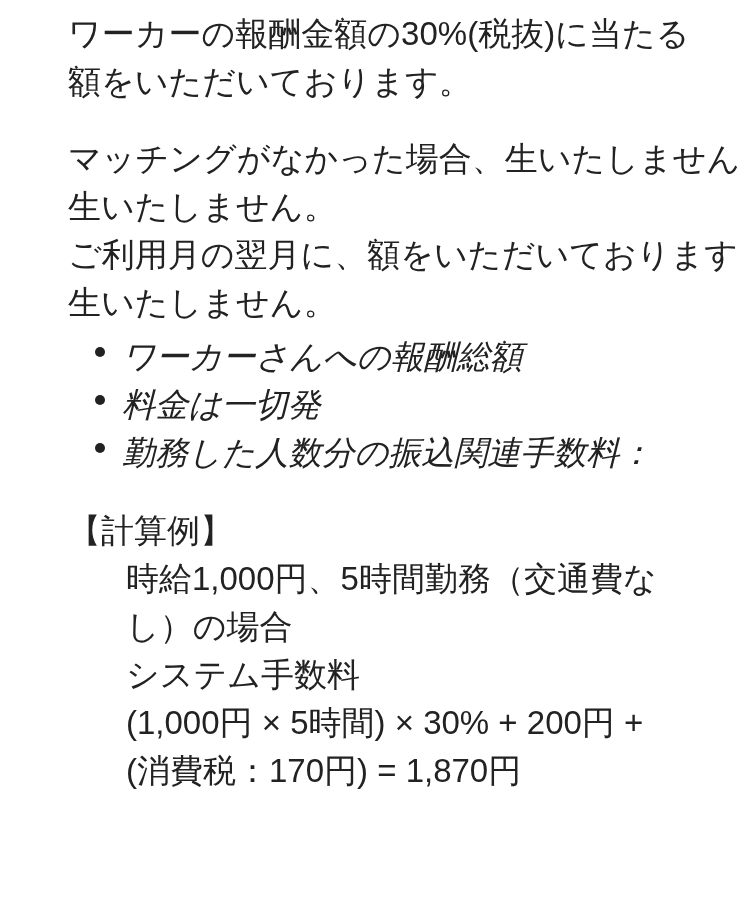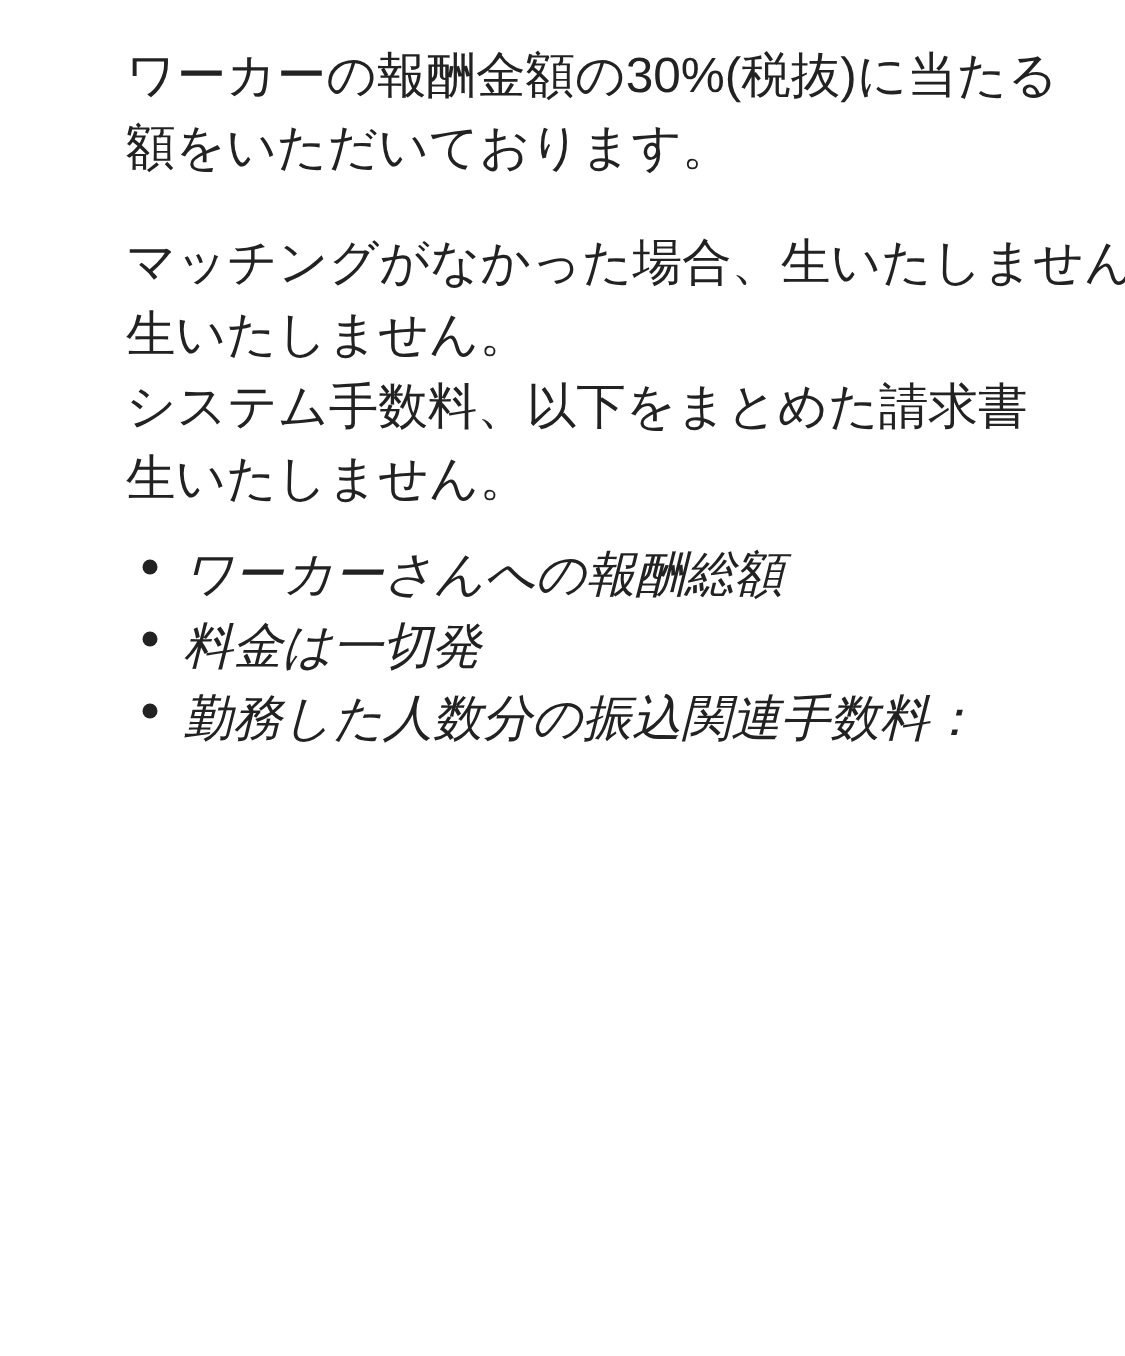--- a/index.html
+++ b/index.html
@@ -16,21 +16,21 @@
     line-height: 48px;
     overflow: hidden;
   }
   .content {
     padding: 10px 20px 0 68px;
   }
   .line {
     white-space: nowrap;
   }
   .para {
-    margin: 16px;
+    margin: 0;
   }
   .para-matching {
     margin-top: 29px;
   }
   ul.invoice-list {
     list-style: none;
     margin: 6px 0 0 0;
     padding: 0 0 0 54px;
   }
   ul.invoice-list li {
@@ -60,30 +60,40 @@
 <div class="content">
 
   <p class="para">
     <span class="line">ワーカーの報酬金額の30%(税抜)に当たる</span><br>
     <span class="line">額をいただいております。</span>
   </p>
 
   <p class="para para-matching">
     <span class="line">マッチングがなかった場合、生いたしません</span><br>
     <span class="line">生いたしません。</span><br>
-    <span class="line">システム手数料、以下をまとめた請求書</span><br>
+    <span class="line">ご利用月の翌月に、額をいただいております</span><br>
     <span class="line">生いたしません。</span>
   </p>
 
   <ul class="invoice-list">
     <li>
       <span class="line">ワーカーさんへの報酬総額</span>
     </li>
     <li>
       <span class="line">料金は一切発</span>
     </li>
     <li>
       <span class="line">勤務した人数分の振込関連手数料：</span><br>
     </li>
   </ul>
 
+  <div class="example-section">
+    <div class="line">【計算例】</div>
+    <div class="example-body">
+      <div class="line">時給1,000円、5時間勤務（交通費な</div>
+      <div class="line">し）の場合</div>
+      <div class="line">システム手数料</div>
+      <div class="line">(1,000円 × 5時間) × 30% + 200円 +</div>
+      <div class="line">(消費税：170円) = 1,870円</div>
+    </div>
+  </div>
 
 </div>
 
 </body></html>

